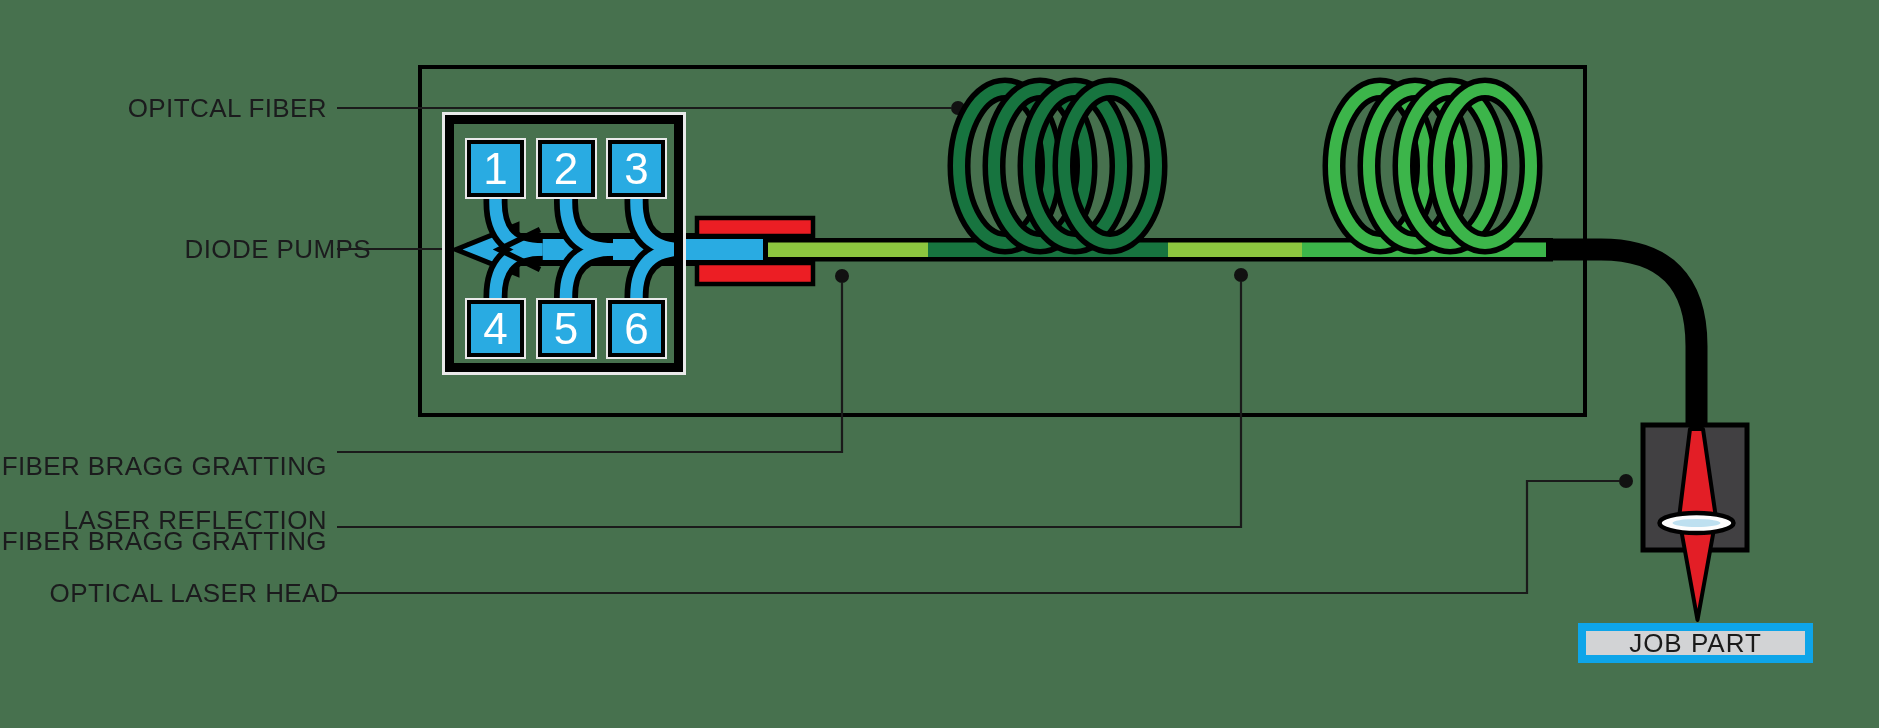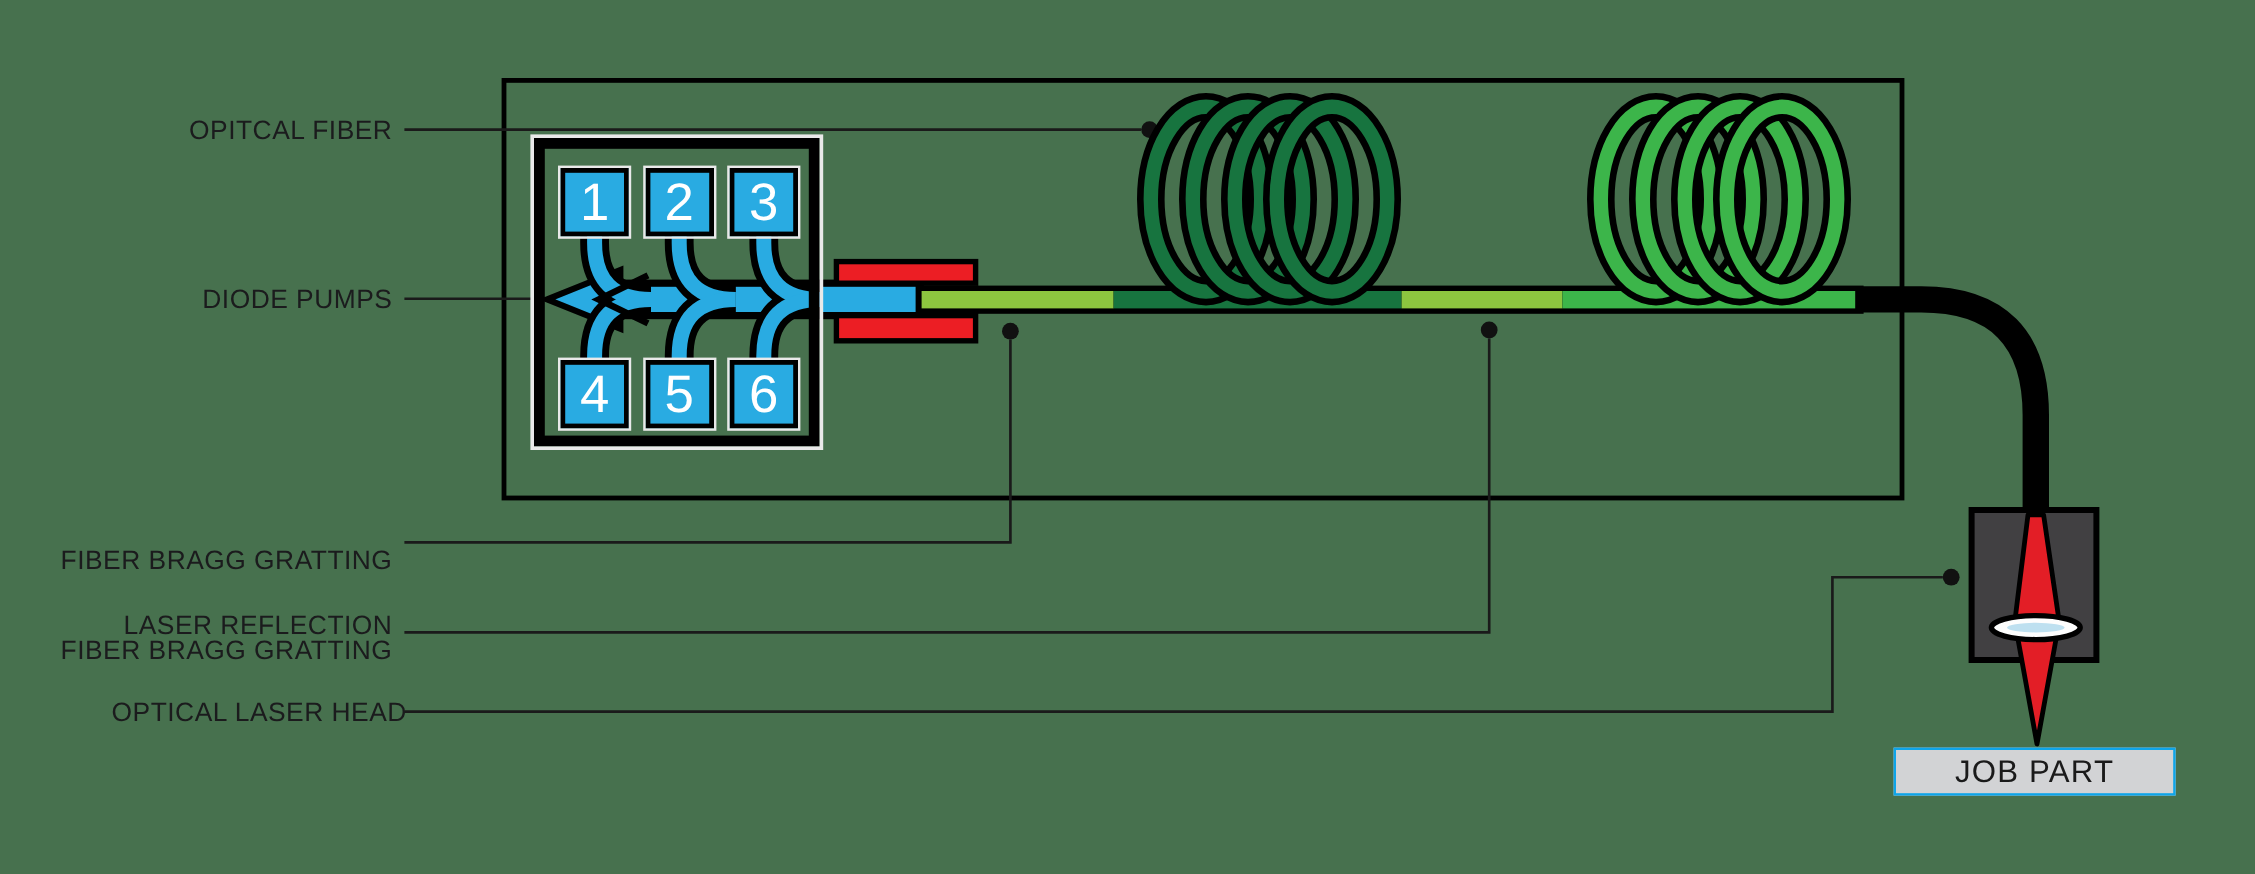--- a/index.html
+++ b/index.html
@@ -8,25 +8,25 @@
     background:#47714E;
     font-family:"Liberation Sans", sans-serif;
     position:relative;
   }
   #stage { position:absolute; left:0; top:0; width:1879px; height:728px; }
   svg.diagram { position:absolute; left:0; top:0; }
 
   .label {
     position:absolute; left:0; width:327px;
     text-align:right; color:#1B1B1D;
-    font-size:22px; line-height:27px; letter-spacing:0.4px;
+    font-size:26px; line-height:27px; letter-spacing:0.4px;
     white-space:pre-line;
   }
   .lbl-optical-fiber { top:95px; }
-  .lbl-diode-pumps  { top:236px; }
+  .lbl-diode-pumps  { top:236px;padding-left:44px; }
   .lbl-fbg-high     { top:426px; }
   .lbl-fbg-low      { top:501px; }
   .lbl-laser-head   { top:580px;padding-left:12px; }
 
   .inner-box {
     position:absolute; left:445px; top:115px; width:238px; height:257px;
     box-sizing:border-box; border:9px solid #000; outline:3px solid #E9E9E9;
     background:transparent;
   }
   .pump {
@@ -37,21 +37,21 @@
   }
   .p1 { left:467px;   top:140px; }
   .p2 { left:537.5px; top:140px; }
   .p3 { left:608px;   top:140px; }
   .p4 { left:467px;   top:300px; }
   .p5 { left:537.5px; top:300px; }
   .p6 { left:608px;   top:300px; }
 
   .job-part {
     position:absolute; left:1578px; top:623px; width:235px; height:40px;
-    box-sizing:border-box; background:#D2D3D5; border:2px solid #0ea5e9;
+    box-sizing:border-box; background:#D2D3D5; border:8px solid #0ea5e9;
     display:flex; align-items:center; justify-content:center;
     color:#1A1A1A; font-size:26px; letter-spacing:1px;
   }
 </style>
 </head>
 <body>
 
 <div id="stage">
 
   <svg class="diagram" width="1879" height="728" viewBox="0 0 1879 728">

